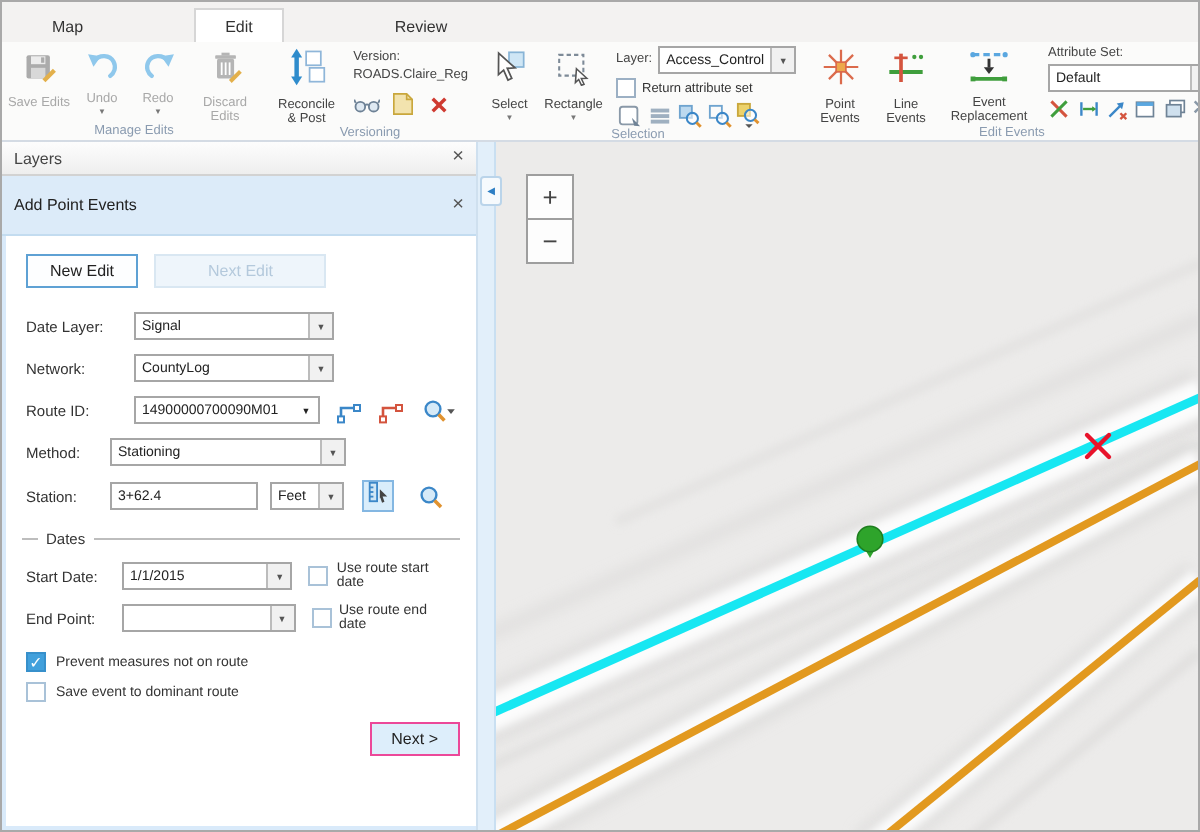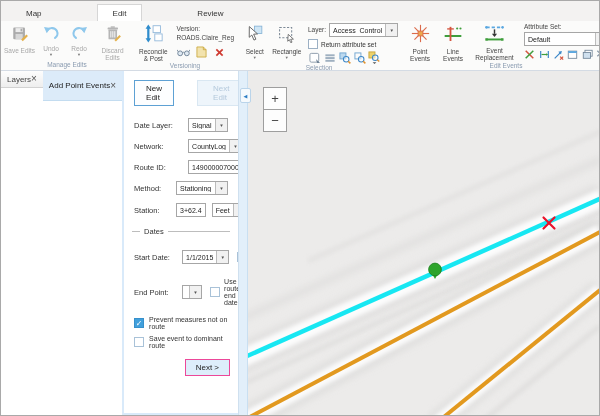--- a/index.html
+++ b/index.html
@@ -31,29 +31,29 @@
   .combo{height:14px;border:1px solid #a6a6a6;background:#fff;display:flex;align-items:center;font-size:7px;}
   .combo-text{flex:1;padding:0 3px;color:#222;white-space:nowrap;overflow:hidden;}
   .combo-btn{width:12px;align-self:stretch;border-left:1px solid #bcbcbc;background:#f1f1f1;display:flex;align-items:center;justify-content:center;font-size:4.5px;color:#555;}
   .combo.flat .combo-btn{border-left:none;background:transparent;color:#222;}
   .cb{width:10px;height:10px;border:1px solid #9cb0c4;background:#fff;flex:0 0 auto;}
   .cb.checked{background:#41a0dc;border-color:#3790cb;color:#fff;font-size:8px;line-height:9px;text-align:center;}
   .cblabel{font-size:7px;color:#333;}
 
   
   .main{flex:1;display:flex;min-height:0;}
-  .leftpane{width:238px;flex:0 0 auto;display:flex;flex-direction:row;border-right:1px solid #cfe0ef;}
+  .leftpane{width:238px;flex:0 0 auto;display:flex;flex-direction:column;border-right:1px solid #cfe0ef;}
   .pane-hdr{height:17px;background:linear-gradient(#fdfdfd,#eeeeee);border-bottom:1px solid #d2d2d2;display:flex;align-items:center;padding:0 6px;font-size:8px;color:#444;flex:0 0 auto;}
   .pane-hdr .close{margin-left:auto;font-size:10px;color:#555;line-height:1;}
   .ape-hdr{height:30px;background:#dcebf9;border-bottom:1px solid #c3dcf0;display:flex;align-items:center;padding:0 6px;font-size:8px;color:#222;flex:0 0 auto;}
   .ape-hdr .close{margin-left:auto;font-size:10px;color:#555;line-height:1;}
   .ape-body{flex:1;background:#fff;border-left:2px solid #d9eafa;border-bottom:2px solid #d9eafa;padding-top:9px;overflow:hidden;}
-  .editbtns{display:flex;gap:23px;margin:0 10px 12px;}
+  .editbtns{display:flex;gap:8px;margin:0 10px 12px;}
   .btn-newedit{background:#fdfeff;border:1px solid #5ea1d4;padding:3px 11px;font-size:8px;color:#222;}
-  .btn-nextedit{background:#eef5fb;border:1px solid #d9e7f2;padding:3px 15px;font-size:8px;color:#b4c9dc;}
+  .btn-nextedit{background:#eef5fb;border:1px solid #d9e7f2;padding:3px 26px;font-size:8px;color:#b4c9dc;}
   .frow{display:flex;align-items:center;margin:0 10px 7px;gap:4px;}
   .flabel{font-size:7.5px;color:#333;flex:0 0 auto;}
   .legend{display:flex;align-items:center;margin:9px 8px 7px;font-size:7.5px;color:#333;}
   .legend::before{content:"";width:8px;border-top:1px solid #bdbdbd;margin-right:4px;}
   .legend::after{content:"";flex:1;border-top:1px solid #bdbdbd;margin-left:4px;}
   .pickbox{width:16px;height:16px;background:#d9edfb;border:1px solid #84b7e2;display:flex;align-items:center;justify-content:center;}
   .ckrow{display:flex;align-items:center;gap:5px;margin:0 10px 5px;}
   .nextrow{display:flex;justify-content:flex-end;margin:10px 8px 0;}
   .btn-next{background:#ddeefb;border:1px solid #ec4899;padding:3px 10px;font-size:8px;color:#222;}
 

